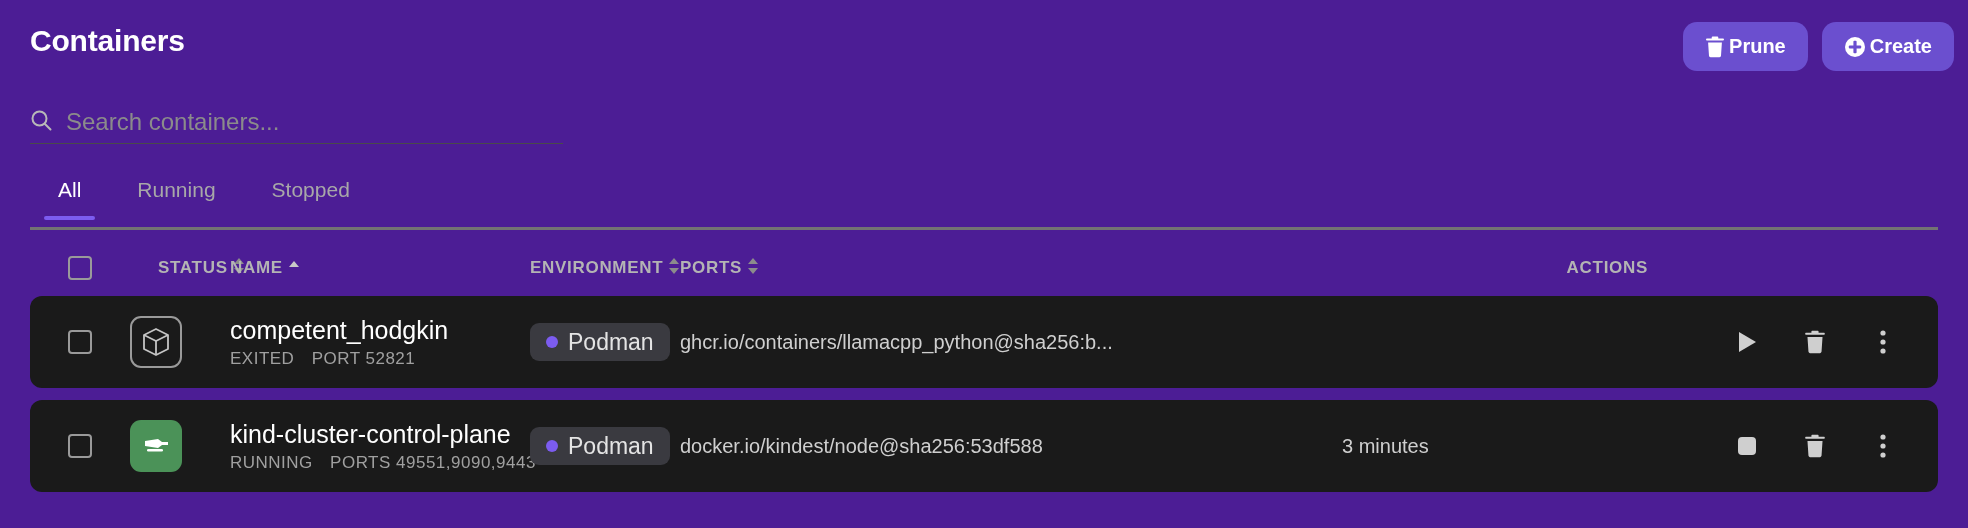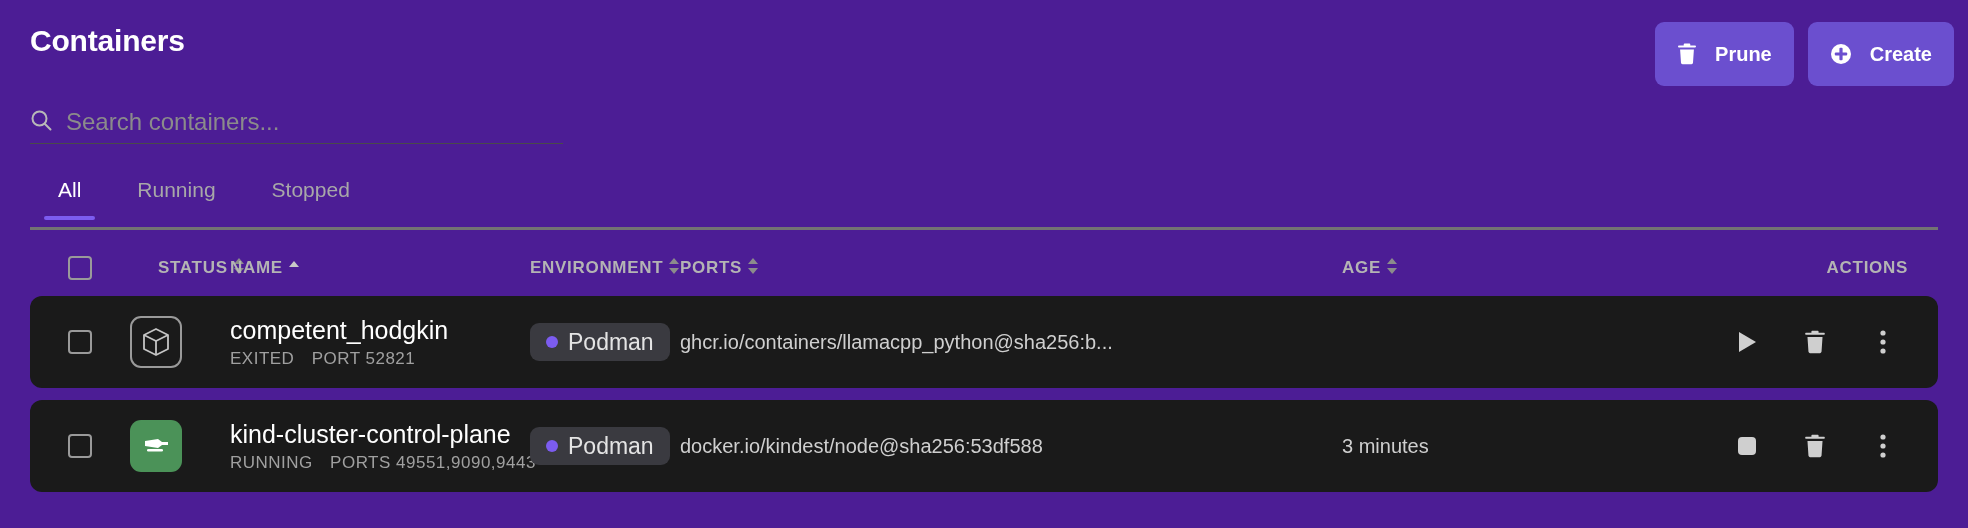--- a/index.html
+++ b/index.html
@@ -35,25 +35,25 @@
   }
   .header-actions {
     position: absolute;
     right: 14px; top: 22px;
     display: flex;
     gap: 14px;
   }
   .btn {
     display: flex;
     align-items: center;
-    gap: 18px;
-    height: 64px;
+    gap: 4px;
+    height: 49px;
     padding: 0 22px;
     border: none;
-    border-radius: 9px;
+    border-radius: 14px;
     background: #6b4fcf;
     color: #ffffff;
     font-family: "Liberation Sans", sans-serif;
     font-size: 20px;
     font-weight: bold;
     cursor: pointer;
     white-space: nowrap;
   }
   .btn svg { display: block; }
 
@@ -342,31 +342,20 @@
           <span>PORTS</span>
           <span>
             <svg width="12" height="18" viewBox="0 0 12 18" fill="#8c8c8c">
               <path d="M6 1 L11 7 L1 7 Z"></path>
               <path d="M6 17 L11 11 L1 11 Z"></path>
             </svg>
           </span>
         </div>
       </div>
 
-      <div class="c-age">
-        <div class="th">
-          <span>AGE</span>
-          <span>
-            <svg width="12" height="18" viewBox="0 0 12 18" fill="#8c8c8c">
-              <path d="M6 1 L11 7 L1 7 Z"></path>
-              <path d="M6 17 L11 11 L1 11 Z"></path>
-            </svg>
-          </span>
-        </div>
-      </div>
 
       <div class="c-actions">
         <div class="th static">
           <span>ACTIONS</span>
         </div>
       </div>
     </div>
 
     <div class="row trow">
       <div class="c-check">

